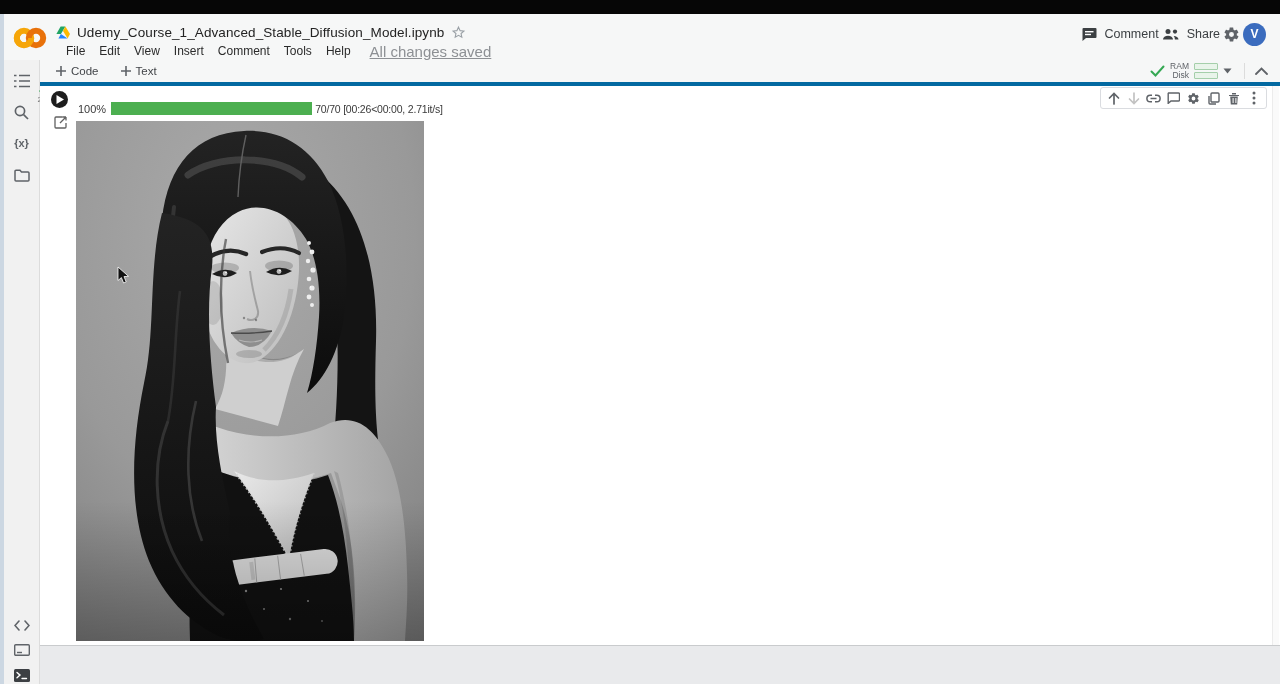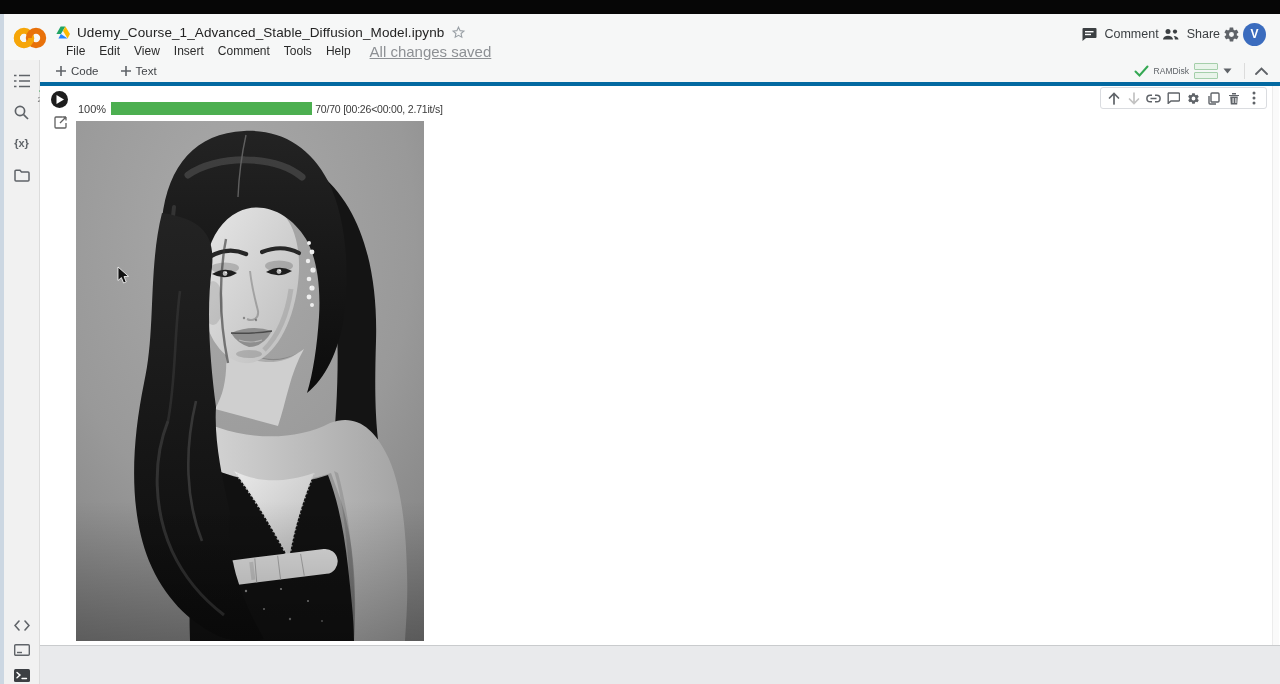--- a/index.html
+++ b/index.html
@@ -22,21 +22,21 @@
   .header-right{right:14px;top:8px;height:24px;display:flex;align-items:center;gap:3px;}
   .hbtn{display:flex;align-items:center;gap:7px;font-size:12.5px;color:#3c4043;cursor:pointer;}
   .avatar{width:23px;height:23px;border-radius:50%;background:#3b6cbe;color:#fff;font-size:12px;
           display:flex;align-items:center;justify-content:center;font-weight:bold;cursor:pointer;}
   
   .nb-toolbar{left:36px;top:46px;right:0;height:26px;background:#f6f7f7;border-bottom:4px solid #0369a1;
               display:flex;align-items:center;}
   .addbtn{display:flex;align-items:center;gap:5px;font-size:11.5px;color:#424549;margin-left:10px;cursor:pointer;padding:3px 6px;border-radius:3px;}
   .tb-right{margin-left:auto;display:flex;align-items:center;height:100%;}
   .resource{display:flex;align-items:center;gap:5px;cursor:pointer;padding-right:4px;}
-  .ramdisk-labels{display:flex;flex-direction:row;align-items:flex-end;font-size:8.5px;color:#5f6368;line-height:9px;}
+  .ramdisk-labels{display:flex;flex-direction:column;align-items:flex-end;font-size:8.5px;color:#5f6368;line-height:9px;}
   .gauges{display:flex;flex-direction:column;gap:2px;}
   .gauge{width:24px;height:7px;border:1px solid #a5cfaa;background:#e9f4ea;border-radius:1px;}
   .tb-sep{width:1px;height:16px;background:#dcdcdc;margin:0 10px 0 8px;}
   .collapse-btn{margin-right:12px;cursor:pointer;display:flex;align-items:center;}
   
   .sidebar{left:0;top:46px;width:36px;height:624px;background:#f1f1f1;border-right:1px solid #dcdcdc;}
   .side-ic{position:absolute;left:50%;transform:translateX(-50%);width:18px;height:18px;color:#5f6368;cursor:pointer;
            display:flex;align-items:center;justify-content:center;}
   .vars-glyph{font-size:11px;color:#5f6368;font-weight:bold;}
   

